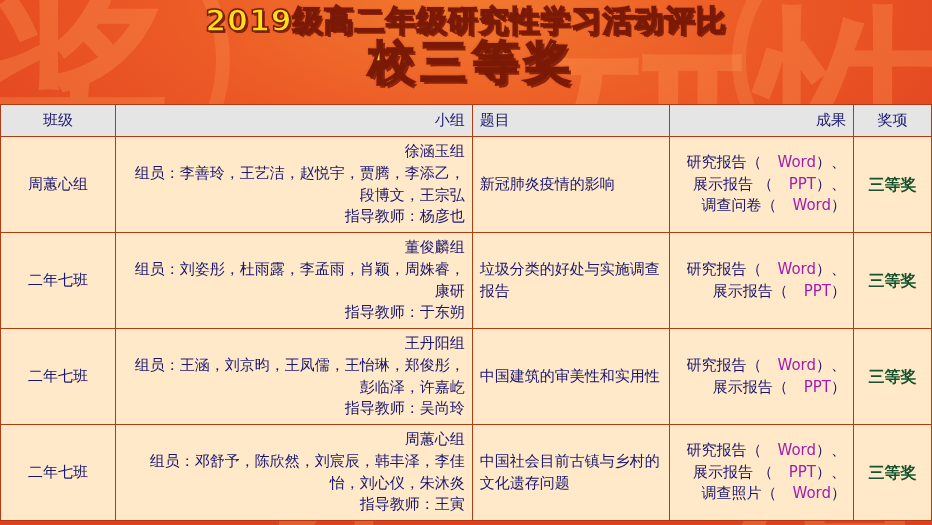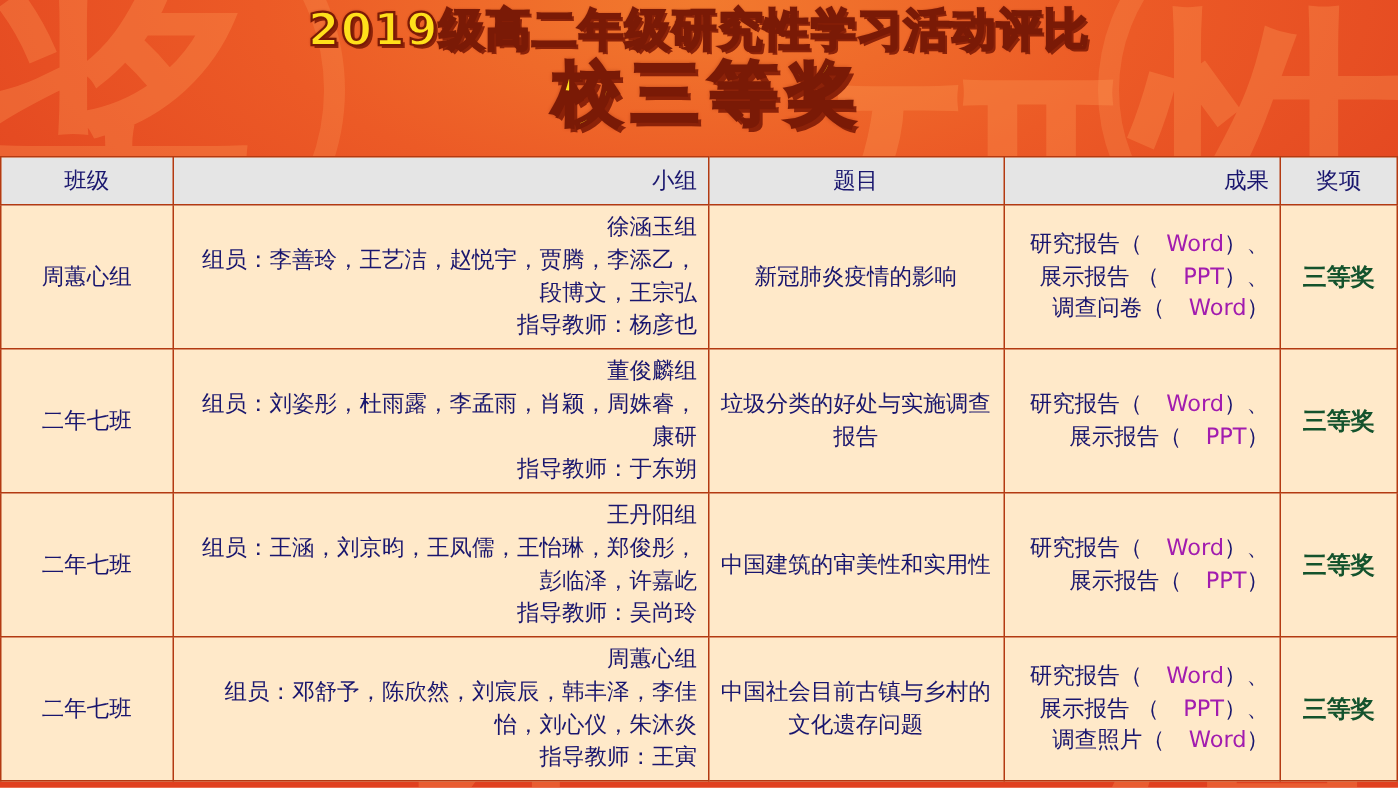--- a/index.html
+++ b/index.html
@@ -99,21 +99,21 @@
   }
   thead th {
     text-align: center;
     font-weight: normal;
     font-size: 16px;
     height: 32px;
     background: #e5e5e5;
   }
   .c-class  { width: 112px; text-align: center; }
   .c-group  { width: 348px; text-align: right; }
-  .c-topic  { width: 192px; text-align: center; }
+  .c-topic  { width: 192px; text-align: left; }
   .c-result { width: 180px; text-align: right; }
   .c-prize  { width: 76px; text-align: center; }
 
   tbody tr { height: 88px; }
   tbody td { line-height: 1.45; }
 
   .group-lead { display: block; }
   .group-members { display: block; }
   .group-teacher { display: block; }
 

